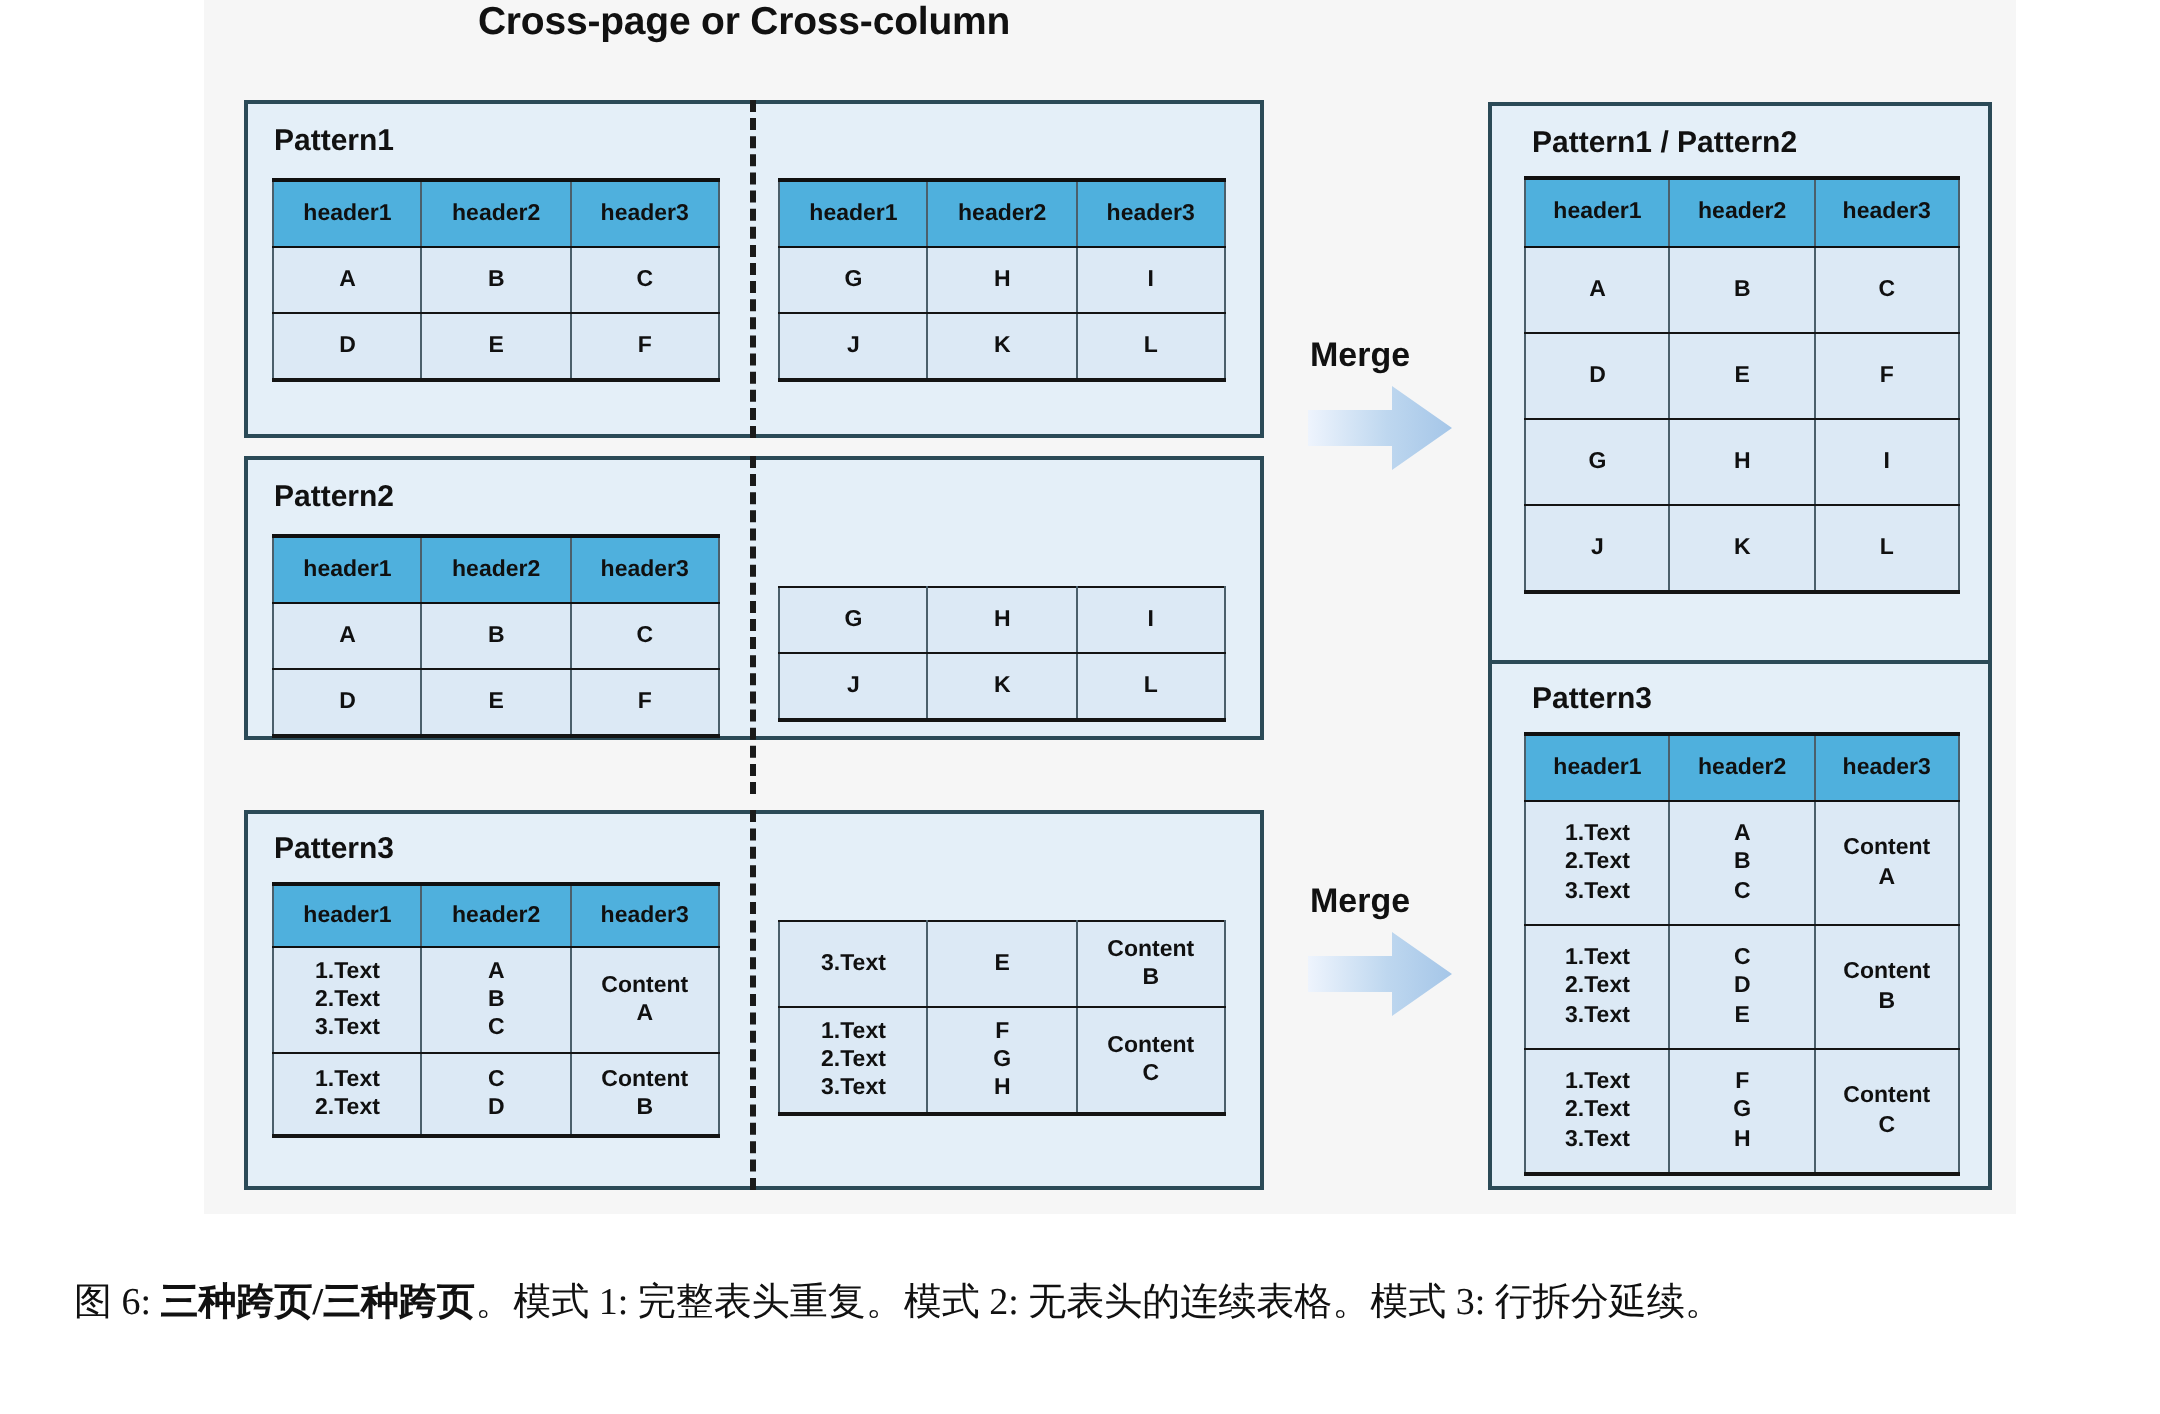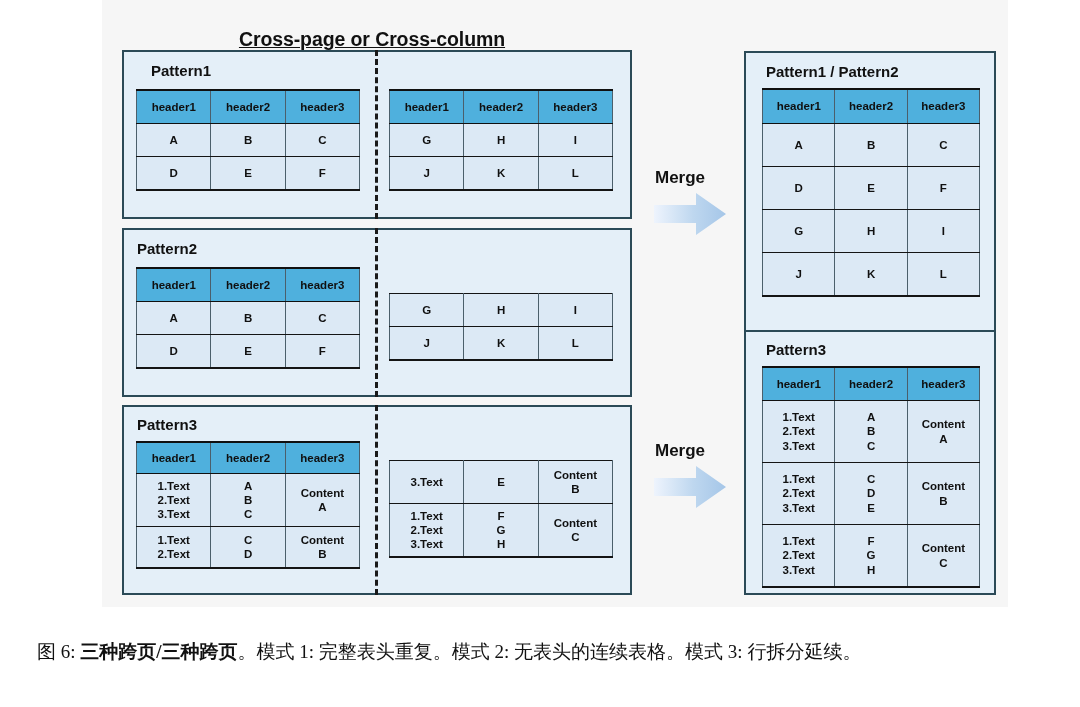--- a/index.html
+++ b/index.html
@@ -23,29 +23,28 @@
     top: 0px;
     width: 906px;
     height: 607px;
     background: #f6f6f6;
   }
 
   
   #figure-title {
     position: absolute;
     left: 0;
-    top: 28px;
+    top: 0;
     width: 540px;
     text-align: center;
     font-size: 19.5px;
     font-weight: bold;
     color: #111111;
     letter-spacing: -0.1px;
     white-space: nowrap;
-    text-decoration: underline;
   }
 
   
   .panel {
     position: absolute;
     background: #e4eff8;
     border: 2px solid #2b4a57;
     box-sizing: border-box;
   }
   .panel-title {
@@ -114,21 +113,21 @@
   }
 </style>
 </head>
 <body>
 
 <div id="figure-canvas">
 
   <div id="figure-title">Cross-page or Cross-column</div>
 
   <div class="panel" style="left:20px; top:50px; width:510px; height:169px;">
-    <div class="panel-title" style="left:27px; top:10px;">Pattern1</div>
+    <div class="panel-title" style="left:13px; top:10px;">Pattern1</div>
     <div class="splitter" style="left:251px; top:-2px; height:169px;"></div>
 
     <table class="tbl" style="left:12px; top:37px; width:224px;">
       <thead>
         <tr>
           <th style="width:33.4%;height:32px;">header1</th>
           <th style="width:33.3%;">header2</th>
           <th style="width:33.3%;">header3</th>
         </tr>
       </thead>
@@ -162,21 +161,21 @@
         </tr>
         <tr>
           <td style="height:32px;">J</td>
           <td>K</td>
           <td>L</td>
         </tr>
       </tbody>
     </table>
   </div>
 
-  <div class="panel" style="left:20px; top:228px; width:510px; height:169px;">
+  <div class="panel" style="left:20px; top:228px; width:510px; height:142px;">
     <div class="panel-title" style="left:13px; top:10px;">Pattern2</div>
     <div class="splitter" style="left:251px; top:-2px; height:169px;"></div>
 
     <table class="tbl" style="left:12px; top:37px; width:224px;">
       <thead>
         <tr>
           <th style="width:33.4%;height:32px;">header1</th>
           <th style="width:33.3%;">header2</th>
           <th style="width:33.3%;">header3</th>
         </tr>

